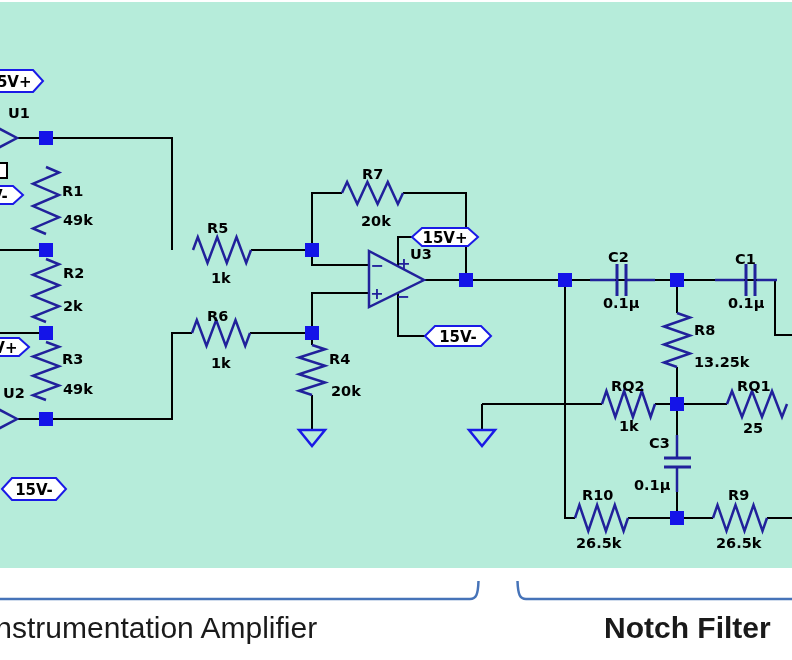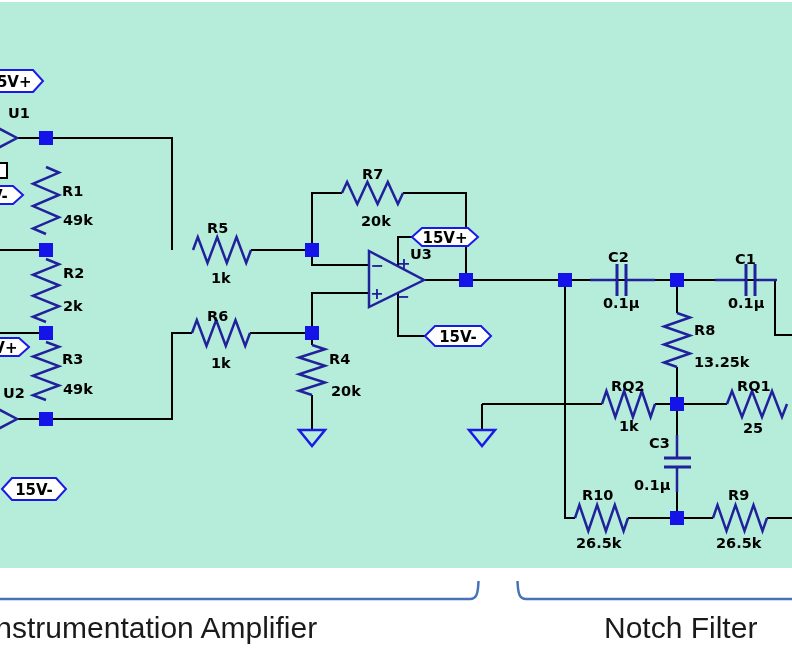--- a/index.html
+++ b/index.html
@@ -220,13 +220,13 @@
     <rect class="junc" x="670" y="511" width="14" height="14"></rect>
   </g>
 
   <g>
     <path class="brace" d="M -2 599 H 470 C 476 599 478 595 478.5 581"></path>
     <path class="brace" d="M 517.5 581 C 518 595 520 599 526 599 H 794"></path>
   </g>
 </svg>
 
 <div class="caption" style="left:-13px;">Instrumentation Amplifier</div>
-<div class="caption" style="left:604px;">Notch Filter</div>
+<div class="caption" style="left:604px;font-weight:bold;">Notch Filter</div>
 
 </body></html>

